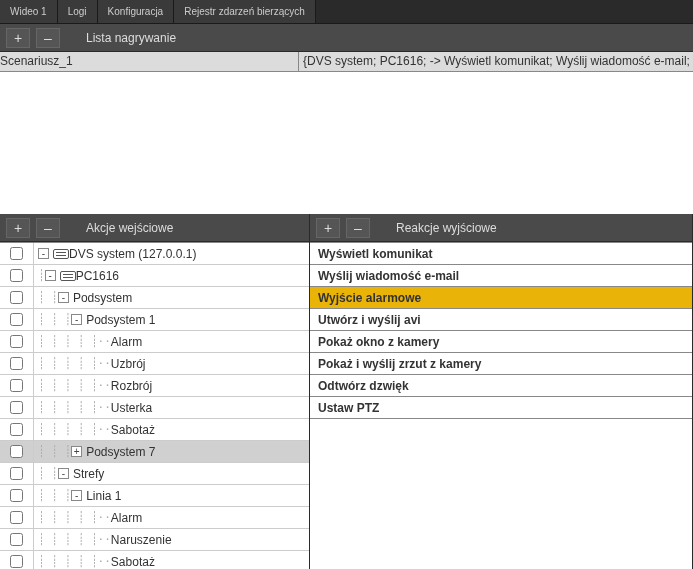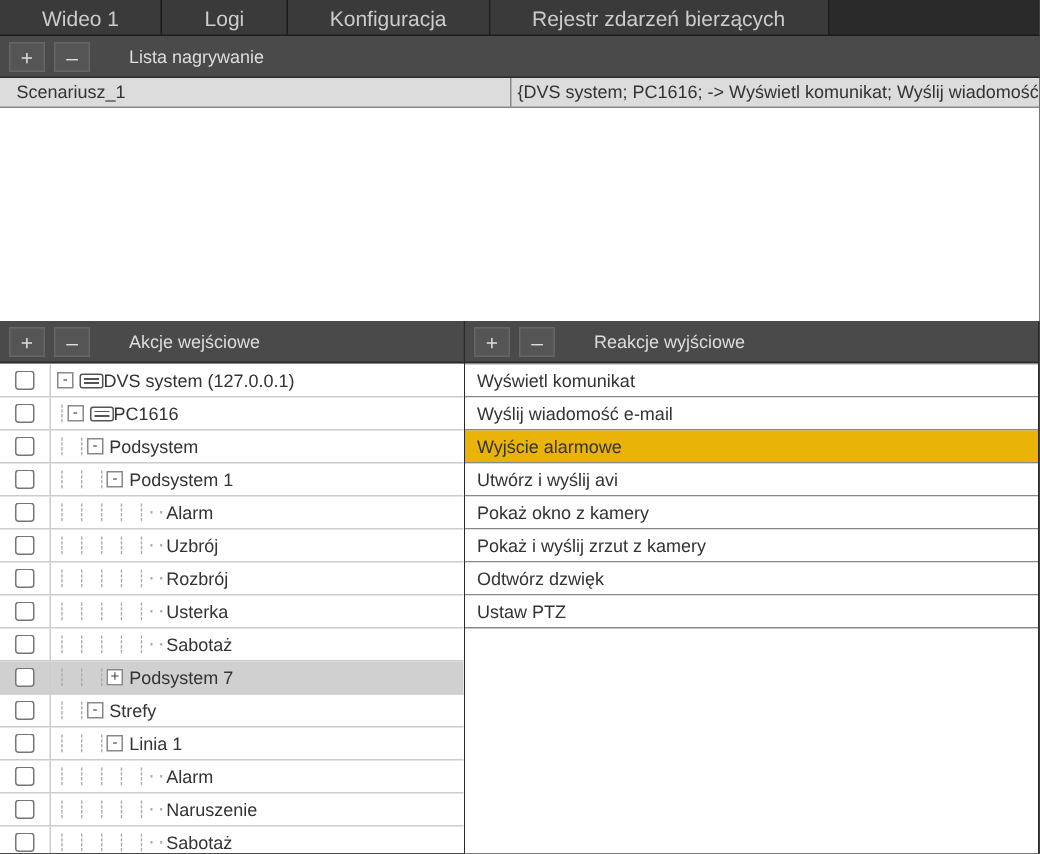--- a/index.html
+++ b/index.html
@@ -1,48 +1,48 @@
 <!DOCTYPE html>
 <html><head>
 <meta charset="utf-8">
 <style>
   * { box-sizing: border-box; margin: 0; padding: 0; }
   html, body { width: 693px; height: 569px; font-family: Arial, sans-serif; font-size: 12px; background: #4a4a4a; color: #ddd; overflow: hidden; }
   
   .tabs { display: flex; background: #2a2a2a; height: 24px; border-bottom: 1px solid #1a1a1a; }
-  .tab { padding: 4px 28px; background: #3a3a3a; color: #ccc; border-right: 1px solid #1a1a1a; cursor: pointer; display: flex; align-items: center; font-size: 14px; }
+  .tab { padding: 4px 10px; background: #3a3a3a; color: #ccc; border-right: 1px solid #1a1a1a; cursor: pointer; display: flex; align-items: center; font-size: 10px; }
   .tab.active { background: #e67817; color: #fff; font-weight: bold; }
   
   .section-header { display: flex; align-items: center; background: #4a4a4a; height: 28px; padding: 0 6px; border-bottom: 1px solid #2a2a2a; }
   .sq-btn { width: 24px; height: 20px; background: #555; color: #ddd; border: 1px solid #666; margin-right: 6px; cursor: pointer; display: flex; align-items: center; justify-content: center; font-size: 14px; line-height: 1; }
   .section-title { margin-left: 20px; color: #ddd; }
   
   .scenario-bar { display: flex; height: 20px; background: #dcdcdc; color: #333; border-bottom: 1px solid #888; }
-  .scenario-name { width: 341px; padding: 2px 11px; border-right: 1px solid #888; white-space: nowrap; overflow: hidden; }
+  .scenario-name { width: 299px; padding: 2px 0; border-right: 1px solid #888; white-space: nowrap; overflow: hidden; }
   .scenario-desc { flex: 1; padding: 2px 4px; white-space: nowrap; overflow: hidden; }
   
   .upper-white { background: #fff; height: 142px; }
   
   .split { display: flex; height: calc(569px - 24px - 28px - 20px - 142px); }
   .panel { display: flex; flex-direction: column; border-right: 1px solid #2a2a2a; }
   .panel.left { width: 310px; }
   .panel.right { flex: 1; }
   
   .panel-body { flex: 1; background: #fff; color: #333; overflow: auto; border-top: 1px solid #888; }
   
   .tree-row { display: flex; align-items: center; height: 22px; border-bottom: 1px solid #ccc; }
   .tree-row.selected { background: #d0d0d0; }
   .tree-check { width: 34px; display: flex; align-items: center; justify-content: center; border-right: 1px solid #ccc; height: 100%; }
   .tree-check input { width: 13px; height: 13px; }
   .tree-content { flex: 1; display: flex; align-items: center; padding-left: 4px; white-space: nowrap; overflow: hidden; }
   .expander { width: 11px; height: 11px; border: 1px solid #888; display: inline-flex; align-items: center; justify-content: center; font-size: 10px; line-height: 1; margin-right: 4px; background: #fff; cursor: pointer; color: #444; }
   .dotline { color: #aaa; letter-spacing: 0; margin-right: 0; font-family: monospace; font-size: 11px;}
   .node-label { }
   
-  .react-row { height: 22px; display: flex; align-items: center; padding: 10px 8px; border-bottom: 1px solid #888; background: #fff; color: #333; cursor: pointer; }
+  .react-row { height: 22px; display: flex; align-items: center; padding: 10px 8px; border-bottom: 1px solid #888; background: #fff; color: #333; cursor: pointer; font-weight: bold; }
   .react-row.selected { background: #eab308; }
   
   
   .dev-icon { width: 16px; height: 10px; border: 1px solid #555; border-radius: 2px; position: relative; }
   .dev-icon::after { content:""; position:absolute; left:2px; right:2px; top:2px; bottom:2px; background: repeating-linear-gradient(to bottom, #555 0, #555 1px, transparent 1px, transparent 3px);}
 </style>
 </head>
 <body>
 
 <div class="tabs" id="tabs">

